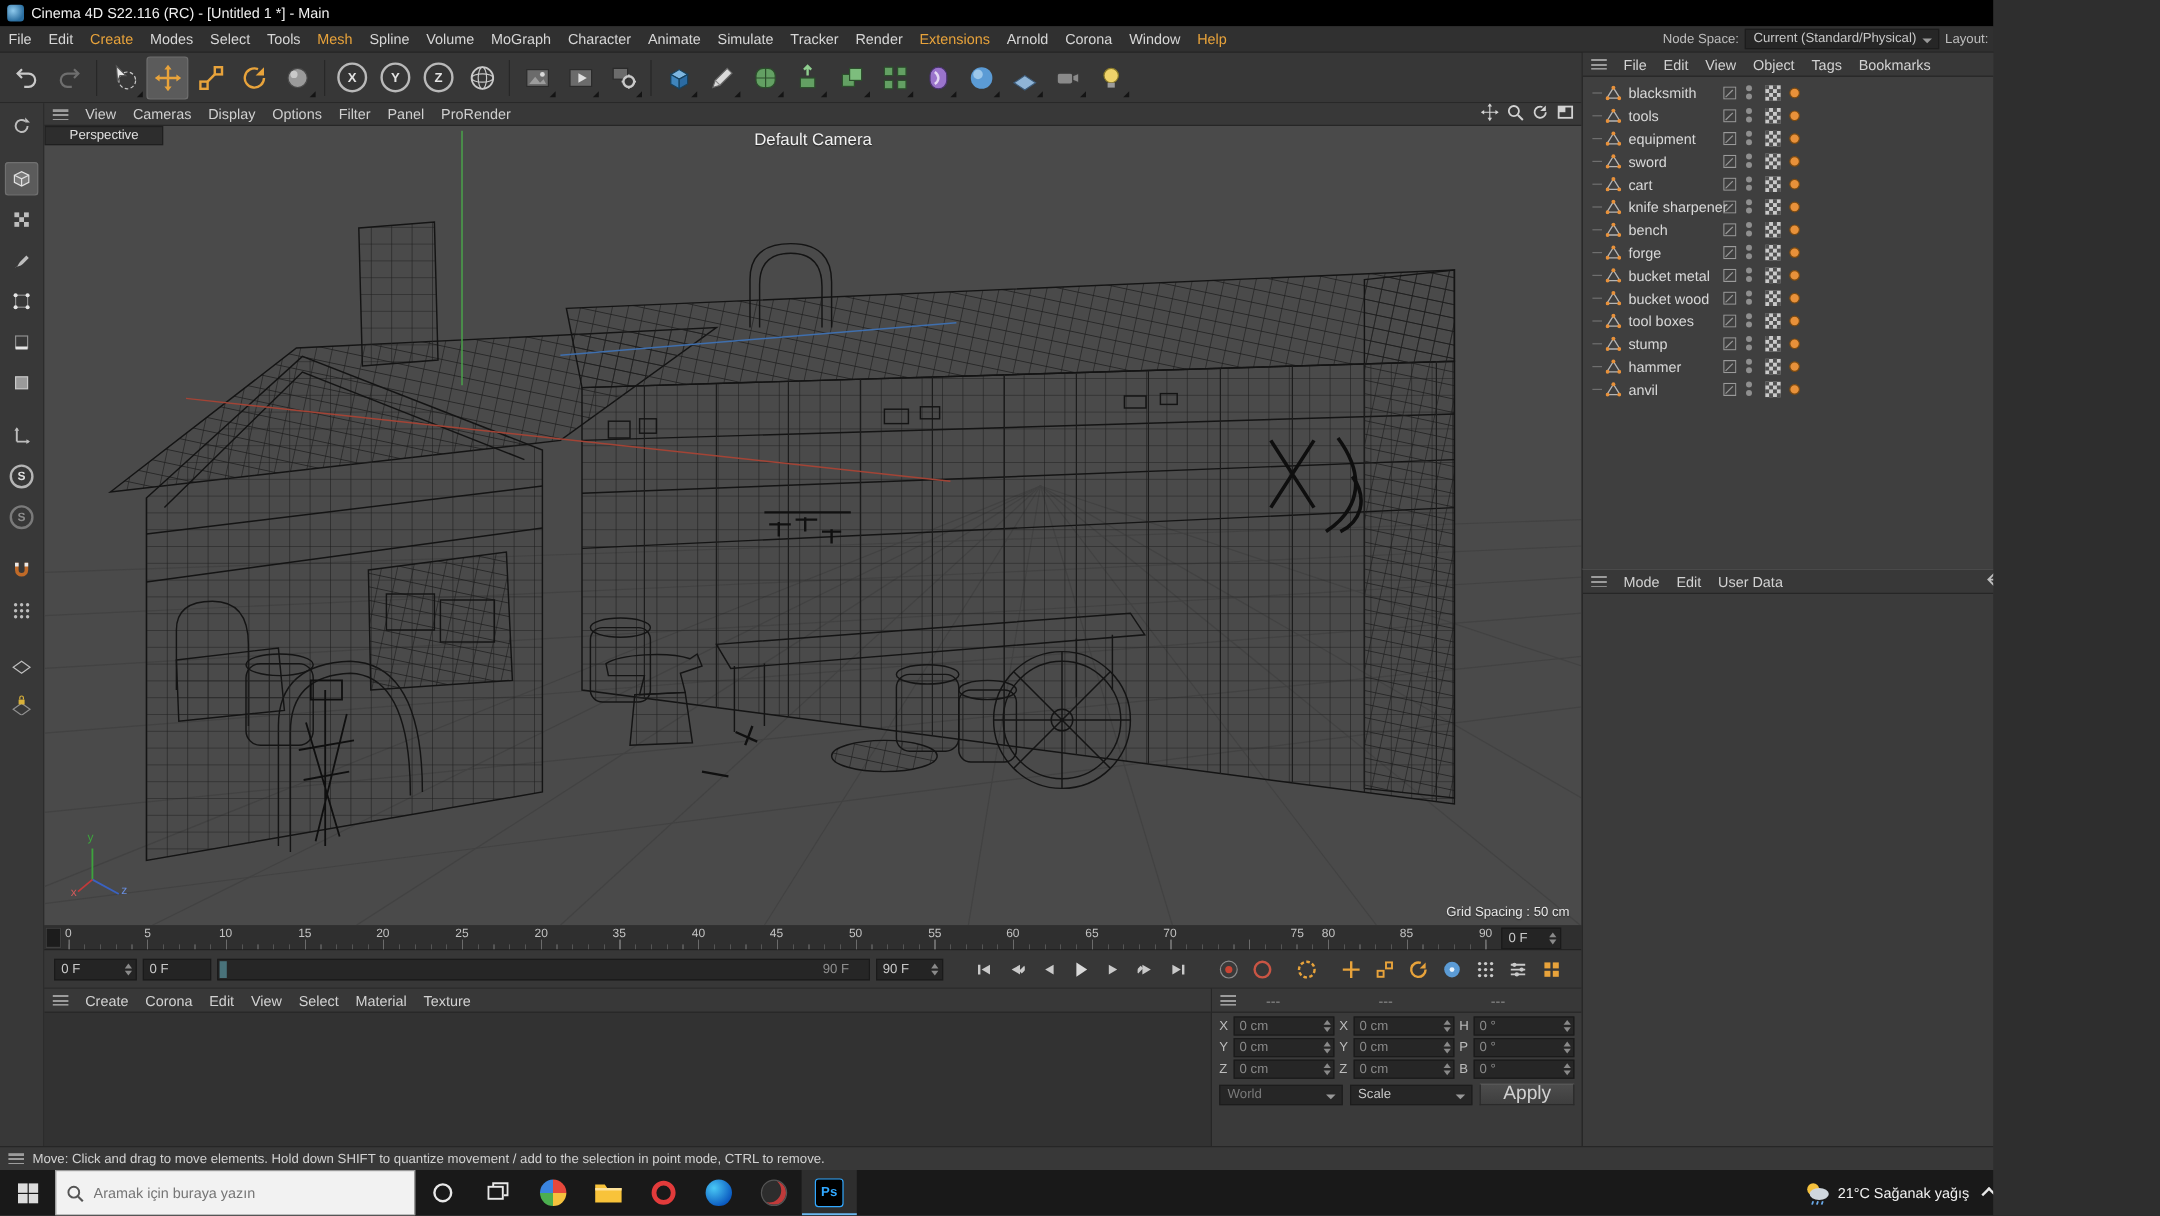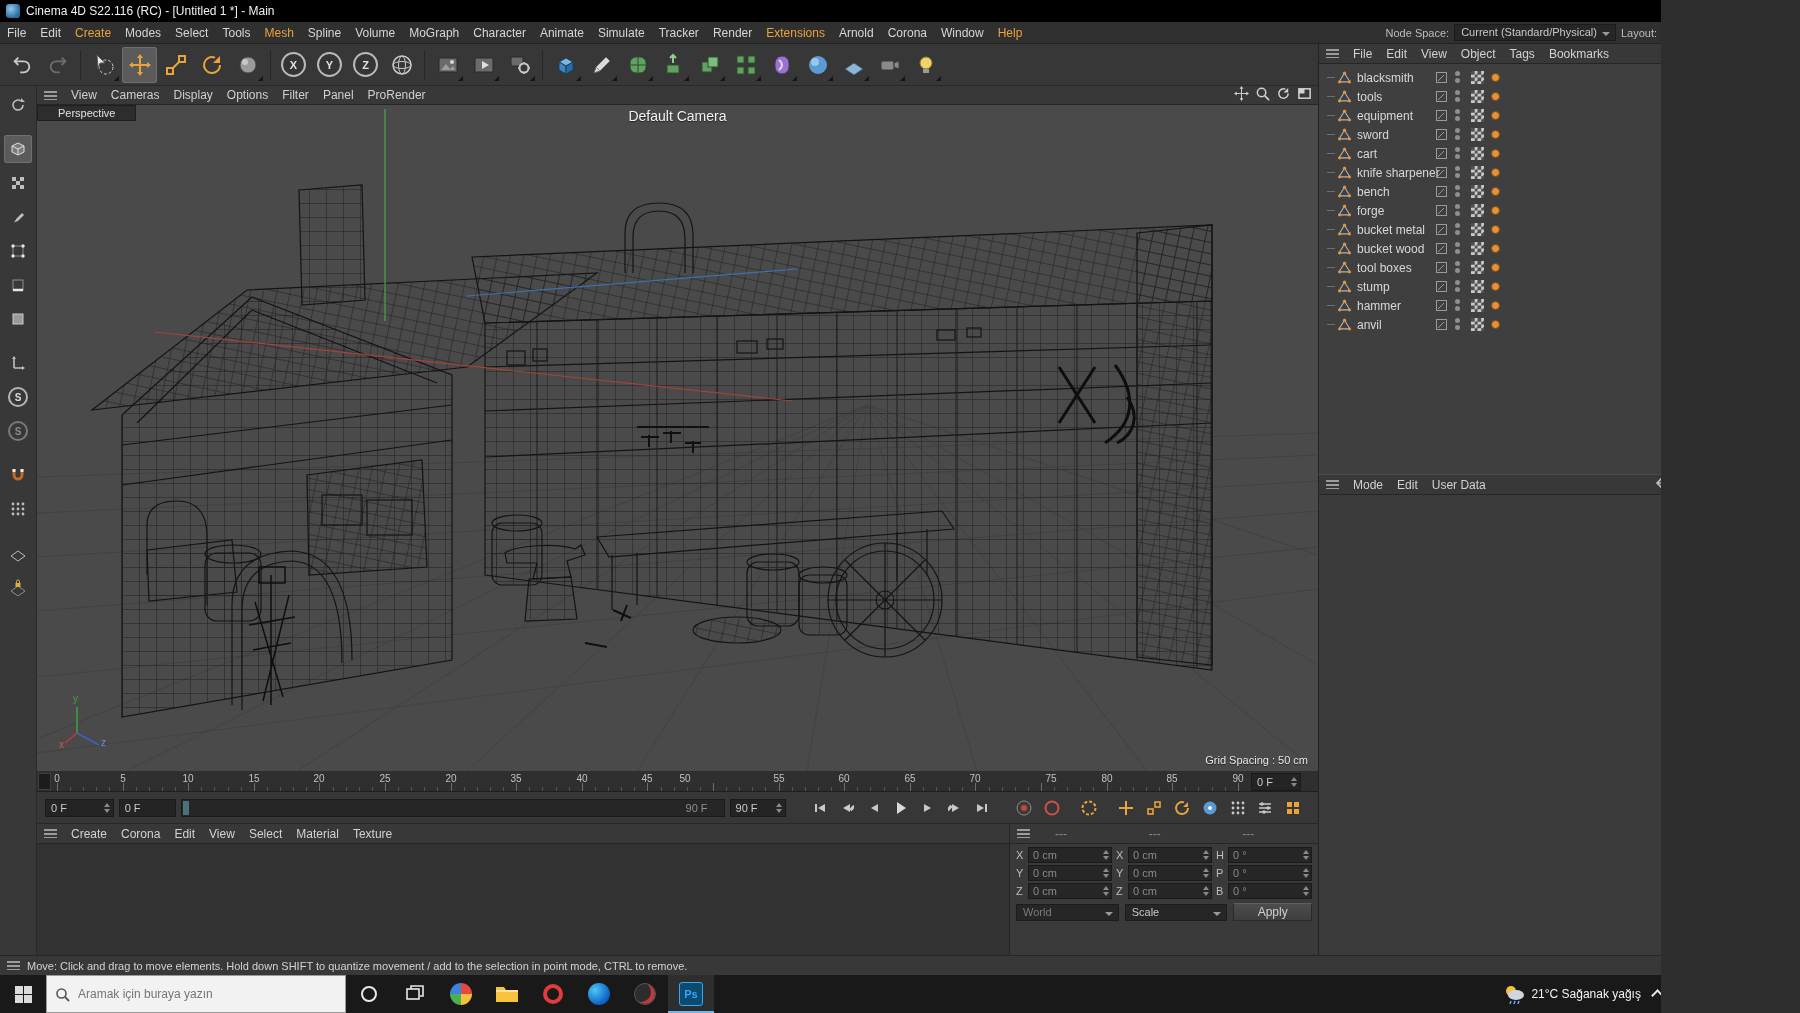--- a/index.html
+++ b/index.html
@@ -105,21 +105,21 @@
   .coords-headers span { flex:1; text-align:left; padding-left:18px; }
   .coords-grid { display:grid; grid-template-columns:1fr 1fr 1fr; gap:2px 4px; padding:3px 6px 2px 6px; }
   .ccell { display:flex; align-items:center; gap:4px; }
   .clabel { width:8px; font-size:11px; color:#bdbdbd; }
   .cfield { flex:1; height:16px; background:#262626; border:1px solid #1a1a1a; display:flex; align-items:center;
     padding:0 2px 0 4px; font-size:11px; color:#8a8a8a; }
   .coords-bottom { display:flex; gap:6px; padding:2px 6px; align-items:center; }
   .coords-bottom .drop { flex:1; }
   .drop.disabled { color:#7a7a7a; }
   .btn3d { background:linear-gradient(#4d4d4d,#3e3e3e); border:1px solid #2a2a2a; border-top-color:#5e5e5e;
-    color:#d0d0d0; height:18px; line-height:16px; text-align:center; font-size:12px; flex:1; }
+    color:#d0d0d0; height:18px; line-height:16px; text-align:center; font-size:16px; flex:1; }
 
   
   #ompanel { left:1318px; top:44px; width:459px; height:430px; background:#3f3f3f; border-left:1px solid #232323; }
   .om-body { padding-top:4px; }
   .om-row { height:19px; display:flex; align-items:center; position:relative; color:#d8d8d8; font-size:12px; padding-left:8px; }
   .tree-dash { width:8px; height:1px; background:#6f6f6f; margin-right:3px; }
   .null-icon { width:14px; height:13px; margin-right:5px; display:flex; align-items:center; }
   .om-edit { position:absolute; left:117px; top:4px; }
   .om-dots { position:absolute; left:136px; top:3px; display:flex; flex-direction:column; gap:2px; }
   .om-dots i { width:5px; height:5px; border-radius:50%; background:#8f8f8f; }
@@ -140,21 +140,21 @@
     display:flex; align-items:center; font-size:11px; color:#d2d2d2; }
 
   
   #taskbar { left:0; top:975px; width:1800px; height:38px; background:#191919; display:flex; align-items:center; }
   .tb-btn { width:46px; height:38px; display:flex; align-items:center; justify-content:center; }
   .tb-search { width:300px; height:38px; background:#f2f2f2; border:1px solid #9a9a9a; display:flex; align-items:center; padding:0 8px; gap:8px; }
   .tb-search input { border:none; outline:none; background:transparent; font-size:12px; color:#444; width:240px;
     font-family:"Liberation Sans","DejaVu Sans",sans-serif; }
   .tb-app { width:46px; height:38px; display:flex; align-items:center; justify-content:center; position:relative; }
   .tb-app.active { background:#2e2e2e; box-shadow: inset 0 -2px 0 #6cb8f0; }
-  .ps-badge { width:24px; height:24px; background:#0c4a6e; border:1px solid #31a8ff; border-radius:3px;
+  .ps-badge { width:24px; height:24px; background:#000000; border:1px solid #31a8ff; border-radius:3px;
     color:#31a8ff; font-size:11px; font-weight:bold; display:flex; align-items:center; justify-content:center; }
   .tray { margin-left:auto; display:flex; align-items:center; gap:12px; padding-right:12px; color:#eee; }
   .tray-weather { display:flex; align-items:center; gap:6px; font-size:12px; color:#f2f2f2; }
   .tray-clock { text-align:center; font-size:11px; line-height:13px; color:#f2f2f2; }
   .chev { width:9px; height:9px; border-left:2px solid #e8e8e8; border-top:2px solid #e8e8e8; transform:rotate(45deg); margin-top:3px; }
 </style>
 </head>
 <body>
 
 <div id="app">
@@ -616,26 +616,26 @@
     <span class="tick" style="left:20px">0</span>
     <span class="tick" style="left:86px">5</span>
     <span class="tick" style="left:151px">10</span>
     <span class="tick" style="left:217px">15</span>
     <span class="tick" style="left:282px">20</span>
     <span class="tick" style="left:348px">25</span>
     <span class="tick" style="left:414px">20</span>
     <span class="tick" style="left:479px">35</span>
     <span class="tick" style="left:545px">40</span>
     <span class="tick" style="left:610px">45</span>
-    <span class="tick" style="left:648px">50</span>
+    <span class="tick" style="left:676px">50</span>
     <span class="tick" style="left:742px">55</span>
     <span class="tick" style="left:807px">60</span>
     <span class="tick" style="left:873px">65</span>
     <span class="tick" style="left:938px">70</span>
-    <span class="tick" style="left:1014px">75</span>
+    <span class="tick" style="left:1044px">75</span>
     <span class="tick" style="left:1070px">80</span>
     <span class="tick" style="left:1135px">85</span>
     <span class="tick" style="left:1201px">90</span>
     <div class="field ruler-field">
       <span class="val">0 F</span>
       <span class="spin">
           <i class="up"></i>
           <i class="dn"></i>
         </span>
     </div>

